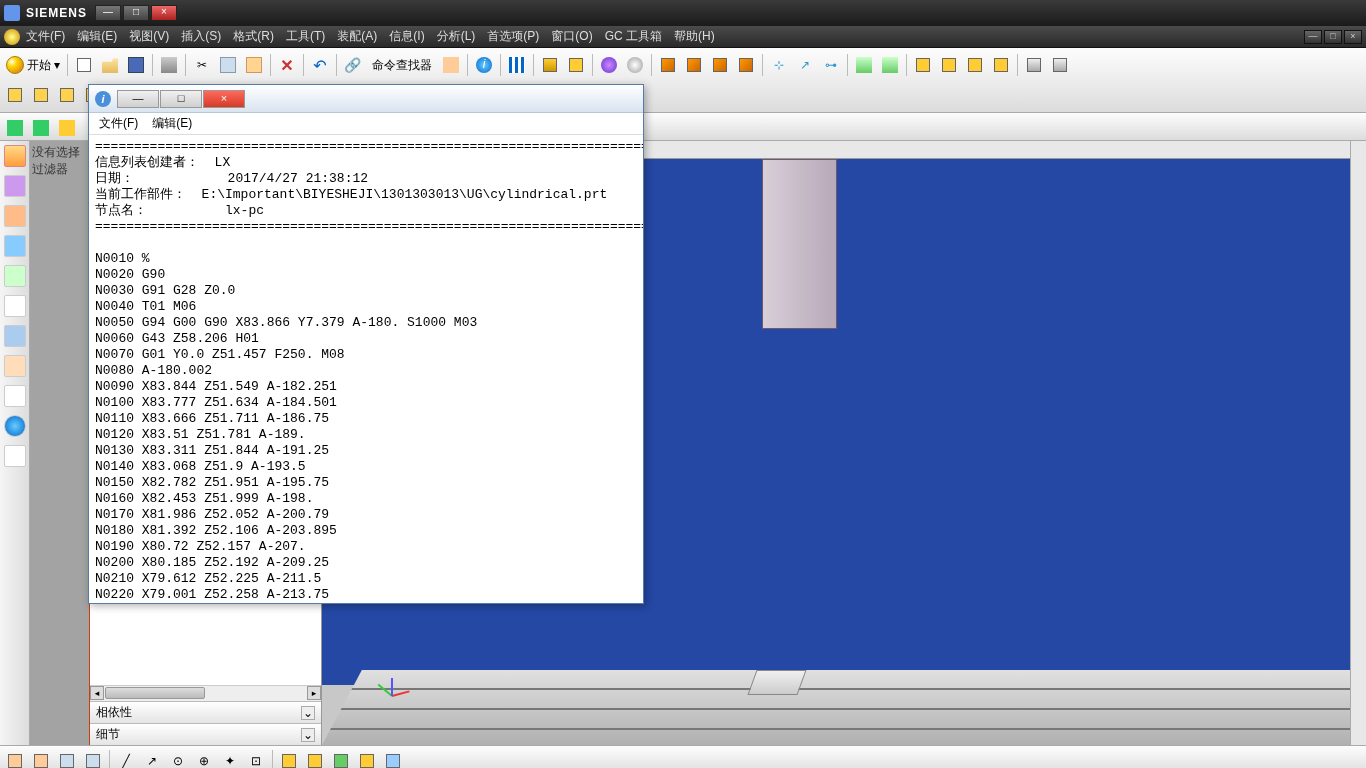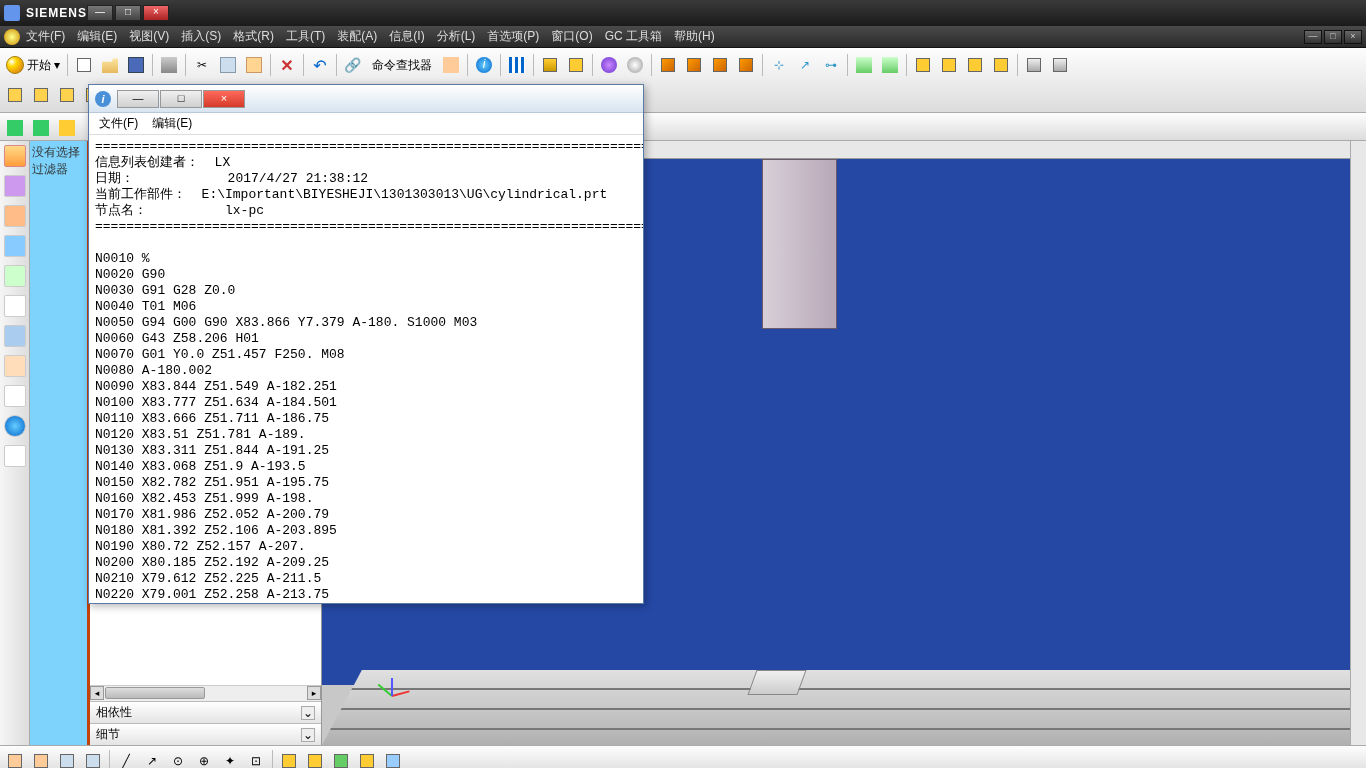--- a/index.html
+++ b/index.html
@@ -1,39 +1,39 @@
 <!DOCTYPE html>
 <html><head>
 <meta charset="utf-8">
 <style>
 *{box-sizing:border-box;margin:0;padding:0;font-family:"Microsoft YaHei",SimSun,sans-serif;font-size:12px;user-select:none}
 body{width:1366px;height:768px;overflow:hidden;background:#1a1a1a}
 .titlebar{height:26px;background:linear-gradient(#3a3a3a,#1a1a1a);display:flex;align-items:center;color:#ccc;padding:0 4px}
 .titlebar .ico{width:16px;height:16px;background:#6495ed;border-radius:2px;margin-right:6px}
 .titlebar .title{flex:1}
-.titlebar .brand{font-weight:bold;color:#fff;letter-spacing:1px;}
+.titlebar .brand{font-weight:bold;color:#fff;letter-spacing:1px;margin-right:8px}
 .winbtns{display:flex;gap:2px}
 .winbtn{width:26px;height:16px;background:linear-gradient(#777,#444);border:1px solid #222;color:#fff;text-align:center;line-height:12px;font-size:10px}
 .winbtn.close{background:linear-gradient(#e66,#a22)}
 .menubar{height:22px;background:linear-gradient(#4a4a4a,#2a2a2a);display:flex;align-items:center;color:#ddd;padding:0 4px;gap:0;border-bottom:1px solid #111}
 .menubar span{padding:2px 6px;cursor:default}
 .subwin{display:flex;gap:2px;margin-left:auto}
 .subwin .sb{width:18px;height:14px;background:linear-gradient(#666,#333);border:1px solid #111;color:#ccc;text-align:center;line-height:10px;font-size:9px}
 .toolstrip{background:linear-gradient(#fdfdfd,#dcdcdc);border-bottom:1px solid #aaa;display:flex;align-items:center;padding:2px;flex-wrap:wrap}
 .ts-row{display:flex;align-items:center;width:100%;height:30px}
 .tbtn{width:24px;height:24px;margin:1px;display:inline-flex;align-items:center;justify-content:center;border-radius:2px}
 .sep{width:1px;height:22px;background:#bbb;margin:0 3px}
 .ico16{width:16px;height:16px;display:inline-block}
 .start{display:flex;align-items:center;gap:3px;padding:0 4px}
 .start .orb{width:18px;height:18px;background:radial-gradient(circle at 30% 30%,#fff,#ffd700 30%,#d2691e);border-radius:50%;border:1px solid #a67c00}
 .mainarea{display:flex;height:604px;background:#e8e8e8}
 .leftdock{width:30px;background:linear-gradient(90deg,#f5f5f5,#ddd);border-right:1px solid #aaa;display:flex;flex-direction:column;align-items:center;padding-top:4px;gap:8px}
 .dockbtn{width:22px;height:22px;border:1px solid #ccc;background:#fff;border-radius:2px}
 .dockbtn.orange{background:linear-gradient(#ffda88,#ff9d3c);border-color:#d88}
-.filterbar{width:60px;font-size:11px;padding:3px 2px;background:#7dd3fc;border-right:3px solid #c2410c;color:#333;writing-mode:horizontal-tb}
+.filterbar{width:60px;font-size:11px;padding:3px 2px;background:#a3a3a3;border-right:1px solid #c2410c;color:#333;writing-mode:horizontal-tb}
 .navpanel{width:232px;background:#f0f0f0;border-right:1px solid #999;display:flex;flex-direction:column}
 .navtabs{height:24px;display:flex;border-bottom:1px solid #aaa}
 .navtab{flex:1;background:linear-gradient(#fff,#e0e0e0);border-right:1px solid #aaa;display:flex;align-items:center;justify-content:center;font-weight:bold}
 .navhdr{height:20px;background:linear-gradient(#fff,#e8e8e8);border-bottom:1px solid #ccc;padding:2px 4px;font-size:11px}
 .navtree{flex:1;background:#fff;overflow:auto;font-size:11px;padding:2px}
 .navtree .node{padding:1px 2px;white-space:nowrap}
 .navtree .node.sel{background:#cde6ff;border:1px dotted #7ab}
 .depsec{height:22px;background:linear-gradient(#fff,#e4e4e4);border-top:1px solid #bbb;display:flex;align-items:center;padding:0 6px;justify-content:space-between}
 .chev{width:14px;height:14px;background:#eee;border:1px solid #aaa;text-align:center;line-height:12px}
 .hscroll{height:16px;background:#eee;border-top:1px solid #ccc;display:flex}

